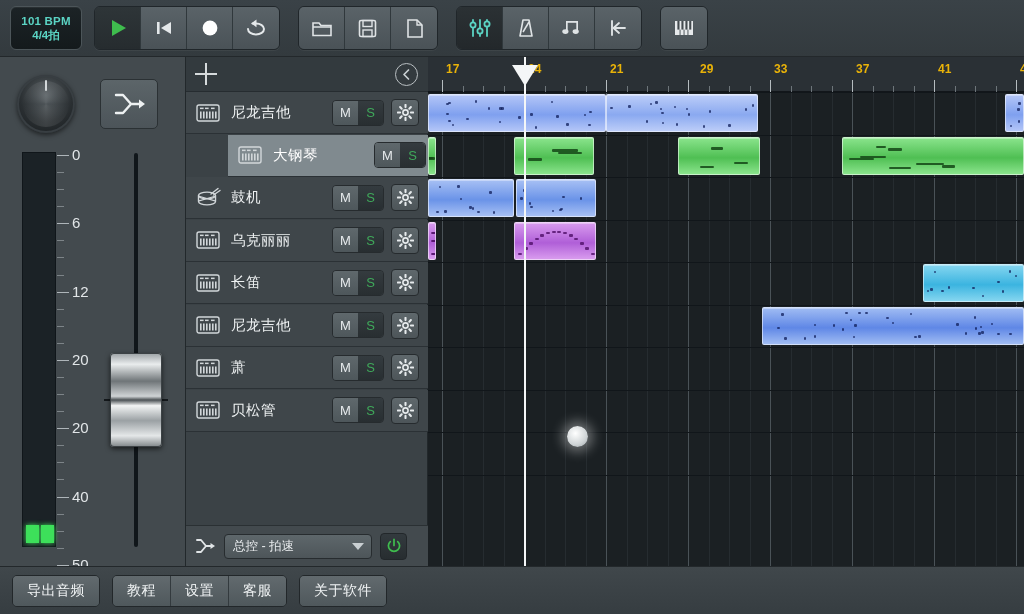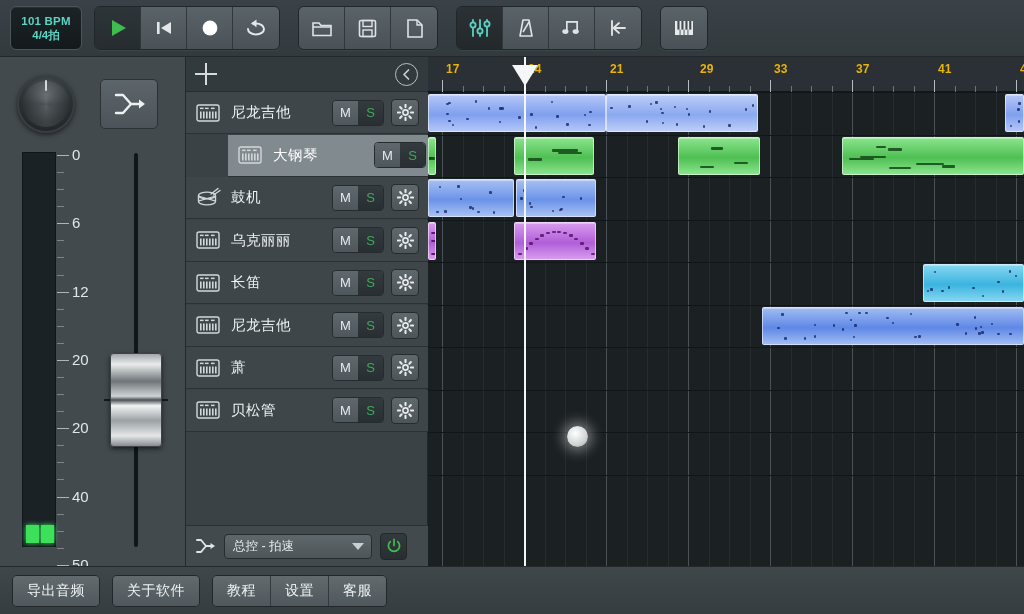--- a/index.html
+++ b/index.html
@@ -1025,22 +1025,22 @@
       <div id="playhead-flag"></div>
     </div>
     <div id="touch-dot" style="left: 139px; top: 369px;"></div>
   </div>
 
   <div id="bottombar">
       <div class="bb-group">
         <div class="bb">导出音频</div>
       </div>
       <div class="bb-group">
-        <div class="bb">关于软件</div>
-      </div>
-      <div class="bb-group">
         <div class="bb">教程</div>
         <div class="bb">设置</div>
         <div class="bb">客服</div>
       </div>
+      <div class="bb-group">
+        <div class="bb">关于软件</div>
+      </div>
     </div>
 
 </div>
 
 </body></html>

